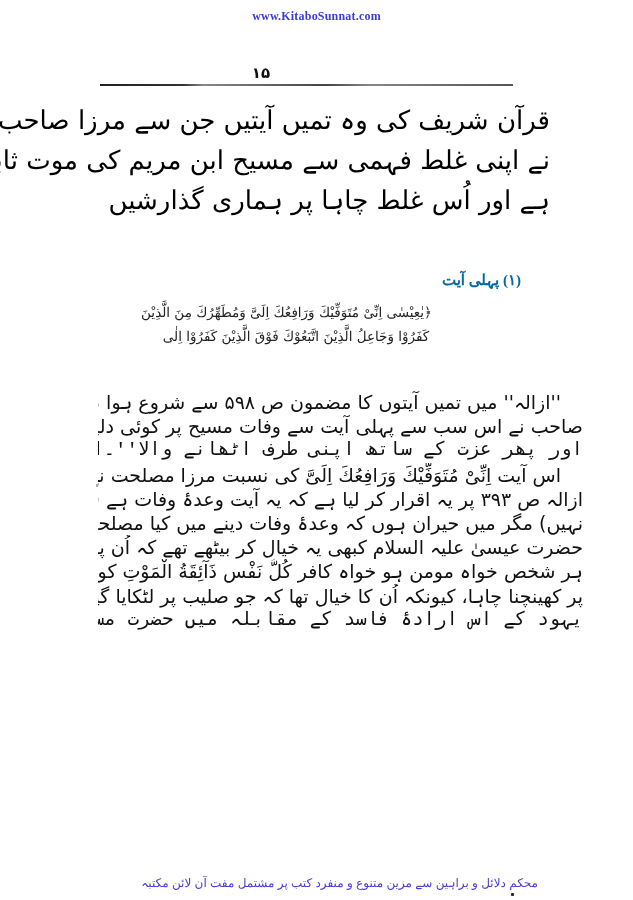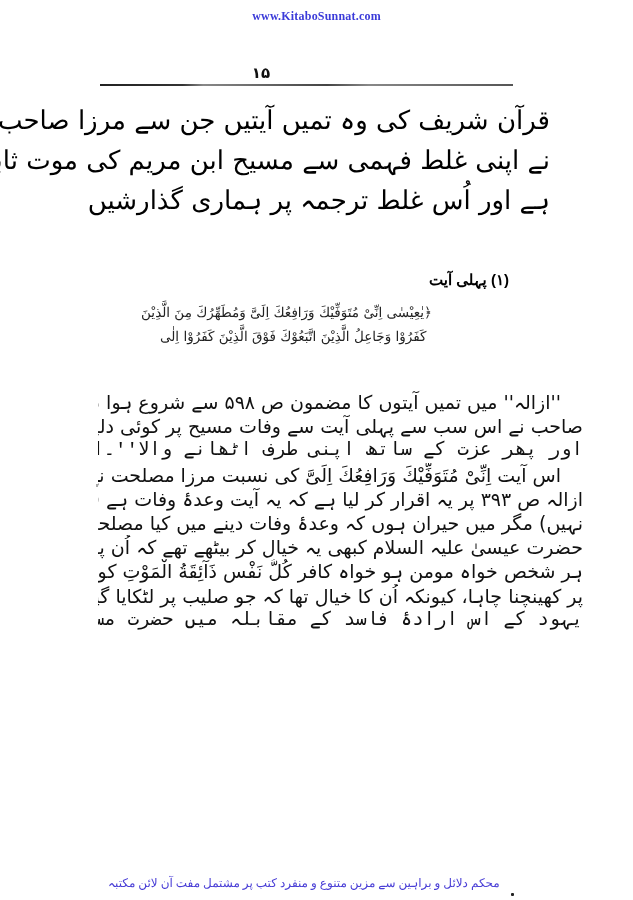--- a/index.html
+++ b/index.html
@@ -16,54 +16,54 @@
     .header-rule {
       position: absolute; top: 84px; left: 100px; width: 413px; height: 2px;
       background: linear-gradient(90deg, #222 0%, #333 20%, #888 25%, #444 55%, #888 65%, #555 100%);
     }
     .title-block {
       position: absolute; top: 100px; left: 110px; width: 440px; direction: rtl; text-align: right;
       font-family: "DejaVu Serif", serif; font-size: 26px; line-height: 40px; color: #000;
     }
     .title-block div { white-space: nowrap; }
     .section-heading {
-      position: absolute; top: 271px; right: 124px; direction: rtl;
-      font-family: Liberation Sans, sans-serif; font-size: 15px; color: #000000; font-weight: bold;
+      position: absolute; top: 271px; right: 112px; direction: rtl;
+      font-family: Liberation Serif, serif; font-size: 15px; color: #0369a1; font-weight: bold;
     }
     .ayah-block {
-      position: absolute; top: 300px; left: 160px; width: 272px; direction: rtl; text-align: left;
+      position: absolute; top: 300px; left: 160px; width: 272px; direction: rtl; text-align: center;
       font-family: "DejaVu Serif", serif; font-size: 13.5px; line-height: 24px; color: #222;
     }
     .ayah-block div { white-space: nowrap; }
     .body-text {
       position: absolute; top: 390px; left: 98px; width: 485px; direction: rtl; text-align: justify;
       text-align-last: justify;
       font-family: "DejaVu Sans", sans-serif; font-size: 19px; line-height: 24.2px; color: #111;
     }
     .body-text .line { display: block; white-space: nowrap; overflow: hidden; height: 24.2px; }
     .body-text .line.short { text-align-last: right; font-family: Liberation Mono, monospace; }
     .body-text .indent { padding-right: 22px; }
     .footer-tagline {
-      position: absolute; top: 876px; left: 108px; width: 430px; direction: rtl; text-align: left;
-      font-family: Liberation Serif, serif; font-size: 12px; color: #4a3fd6; white-space: nowrap;
+      position: absolute; top: 876px; left: 108px; width: 430px; direction: rtl; text-align: right;
+      font-family: Liberation Sans, sans-serif; font-size: 12px; color: #4a3fd6; white-space: nowrap;
     }
     .speck { position: absolute; top: 893px; left: 511px; width: 3px; height: 3px; background: #222; border-radius: 1px; }
     .edge-mark { position: absolute; top: 484px; left: 96px; width: 2px; height: 3px; background: #aaa; }
   </style>
 </head>
 <body>
 
 <div class="site-url">www.KitaboSunnat.com</div>
 <div class="page-number">۱۵</div>
 <div class="header-rule"></div>
 
 <div class="title-block">
   <div>قرآن شریف کی وہ تمیں آیتیں جن سے مرزا صاحب</div>
   <div>نے اپنی غلط فہمی سے مسیح ابن مریم کی موت ثابت کی</div>
-  <div>ہے اور اُس غلط ترجمہ پر ہماری گذارشیں</div>
+  <div>ہے اور اُس غلط چاہا پر ہماری گذارشیں</div>
 </div>
 
 <div class="section-heading">(۱) پہلی آیت</div>
 
 <div class="ayah-block">
   <div>﴿يٰعِيْسٰى اِنِّىْ مُتَوَفِّيْكَ وَرَافِعُكَ اِلَىَّ وَمُطَهِّرُكَ مِنَ الَّذِيْنَ</div>
   <div>كَفَرُوْا وَجَاعِلُ الَّذِيْنَ اتَّبَعُوْكَ فَوْقَ الَّذِيْنَ كَفَرُوْا اِلٰى</div>
 </div>
 
 <div class="body-text">

